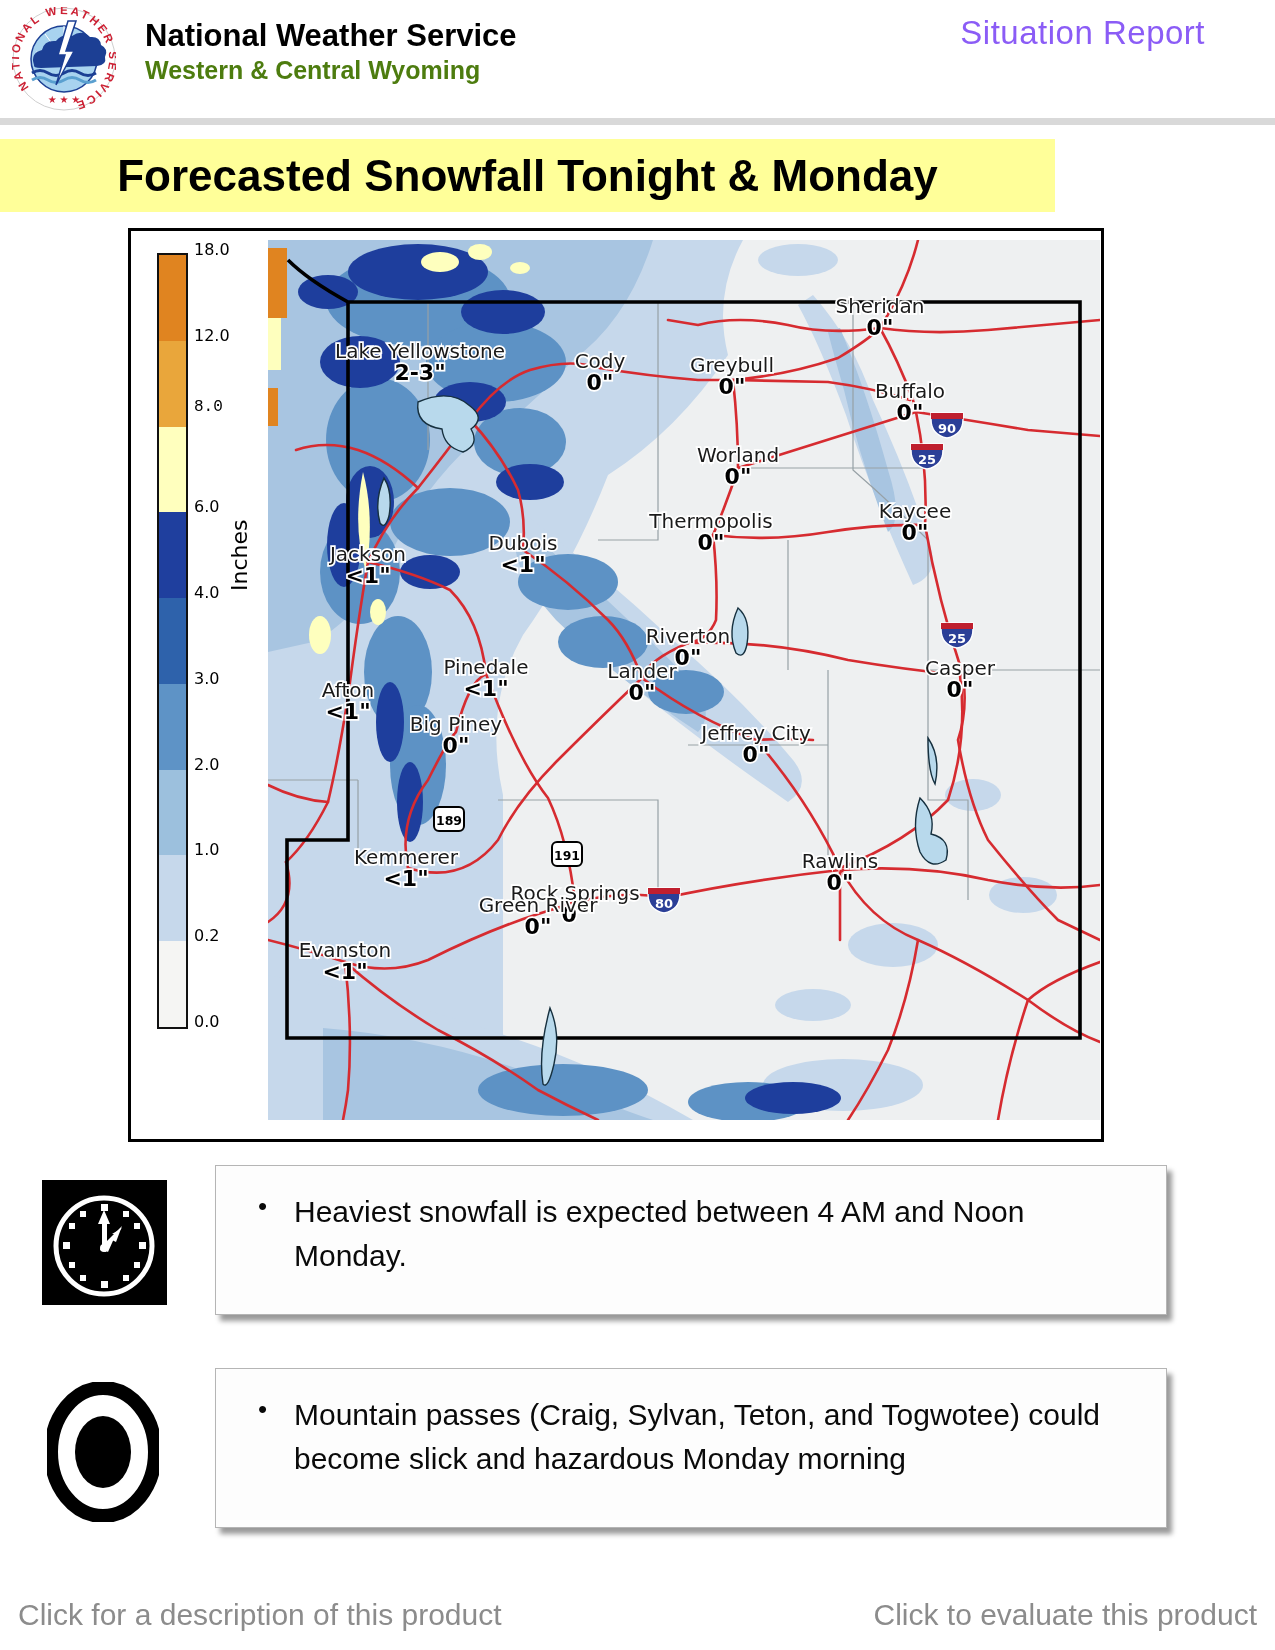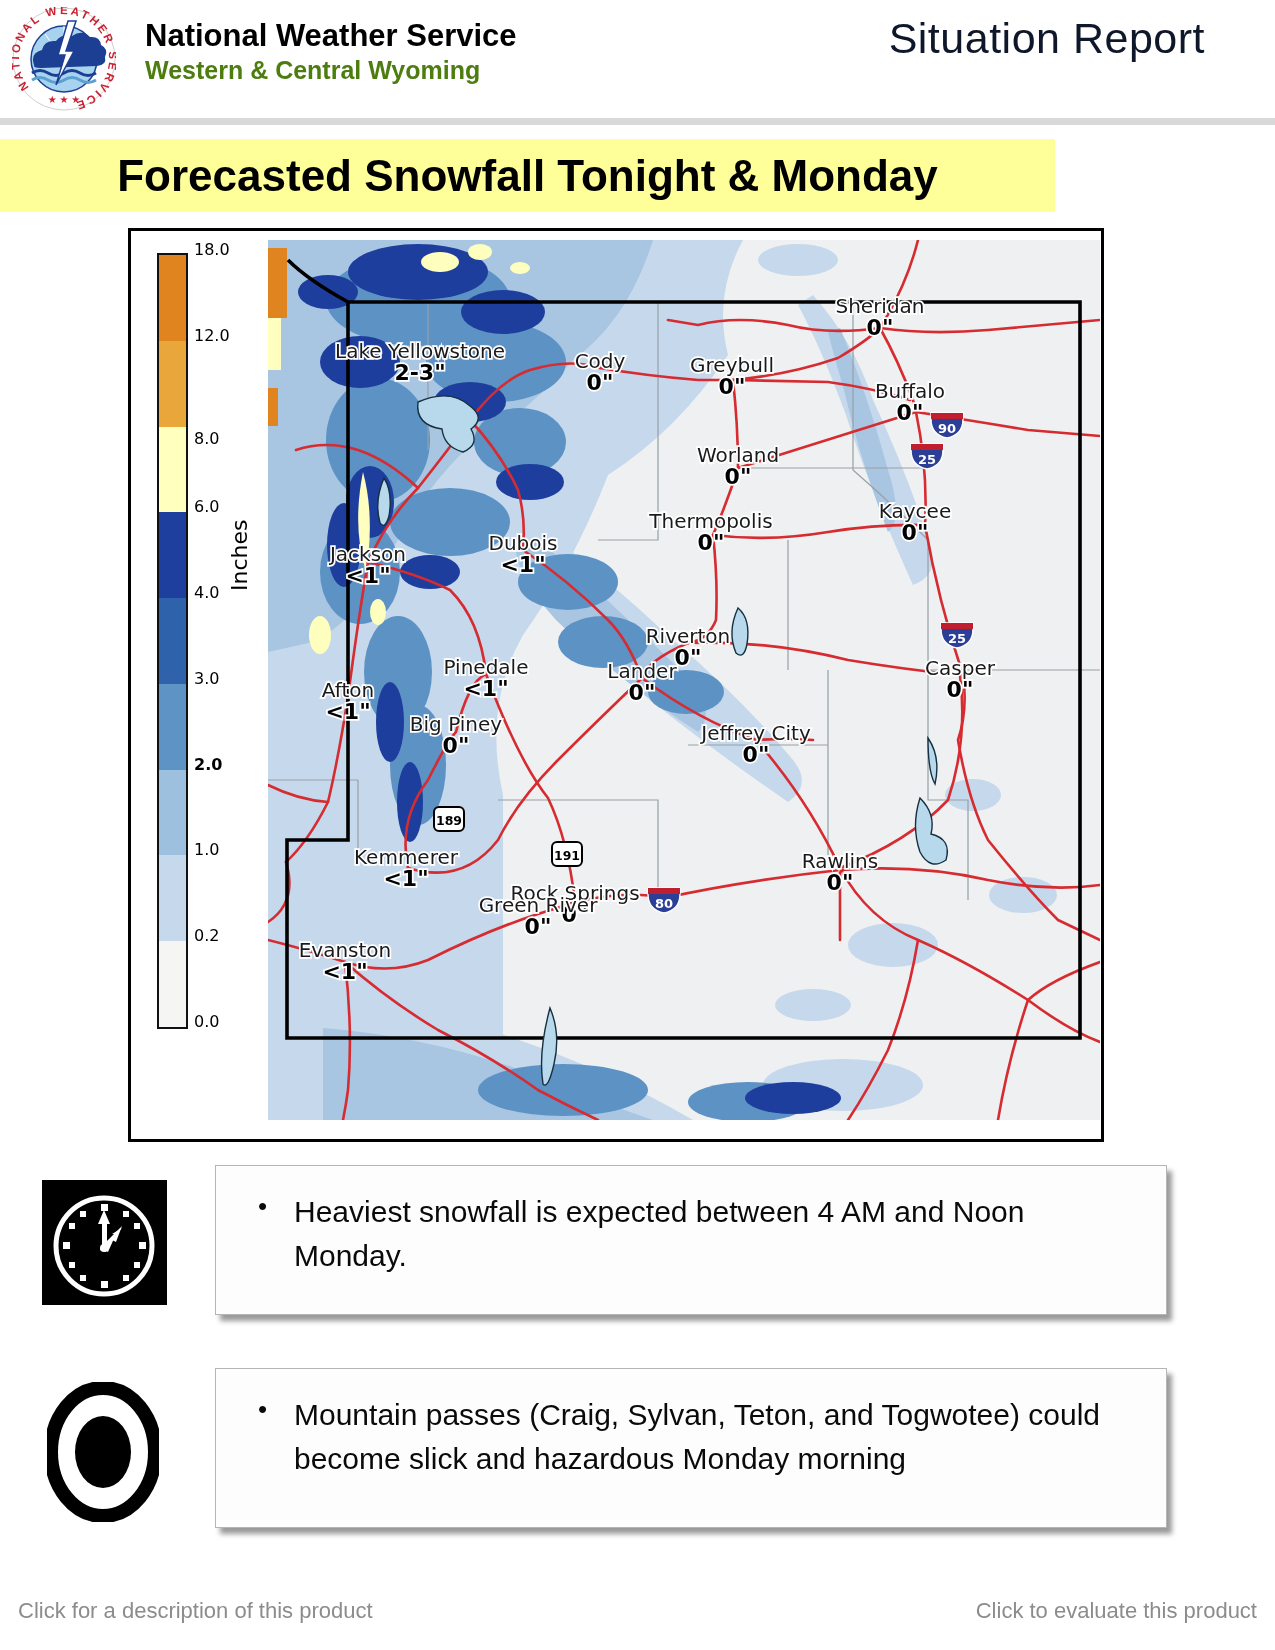--- a/index.html
+++ b/index.html
@@ -6,21 +6,21 @@
   body{width:1275px;height:1650px;position:relative;font-family:"Liberation Sans",sans-serif;overflow:hidden;}
 
   
   .header{position:absolute;left:0;top:0;width:1275px;height:118px;background:#fff;}
   .hdr-divider{position:absolute;left:0;top:118px;width:1275px;height:7px;background:#d9d9d9;}
   .logo-wrap{position:absolute;left:12px;top:7px;width:104px;height:104px;}
   .agency-block{position:absolute;left:145px;top:18px;}
   .agency{font-size:31px;font-weight:bold;color:#000;line-height:1.15;}
   .office{font-size:25px;font-weight:bold;color:#4d7c0f;line-height:1.3;}
   .report-block{position:absolute;right:70px;top:14px;text-align:right;}
-  .report-title{font-size:43px;color:#0f172a;letter-spacing:0.5px;}
+  .report-title{font-size:33px;color:#8b5cf6;letter-spacing:0.5px;}
   .report-date{font-size:24px;color:#7d7d7d;margin-top:6px;white-space:pre;}
 
   
   .banner{position:absolute;left:0;top:139px;width:1055px;height:73px;background:#ffff99;
           display:flex;align-items:center;justify-content:center;}
   .banner h1{margin:0;font-size:44px;font-weight:bold;color:#000;}
 
   
   .map-box{position:absolute;left:128px;top:228px;width:970px;height:908px;background:#fff;
            border:3px solid #000;}
@@ -44,21 +44,21 @@
   .icon-target{position:absolute;left:47px;top:1382px;width:112px;height:140px;}
   .card{position:absolute;left:215px;width:950px;background:#fdfdfd;border:1px solid #b5b5b5;
         box-shadow:5px 6px 5px rgba(0,0,0,0.40);}
   .card-1{top:1165px;height:148px;}
   .card-2{top:1368px;height:158px;}
   .card ul{margin:24px 30px 0 38px;padding:0;list-style:none;}
   .card li{font-size:30px;color:#0a0a0a;line-height:1.45;padding-left:40px;position:relative;}
   .card li::before{content:"•";position:absolute;left:4px;top:-2px;font-size:26px;}
 
   
-  .footer-link{position:absolute;top:1598px;font-size:22px;color:#8c8c8c;}
+  .footer-link{position:absolute;top:1598px;font-size:30px;color:#8c8c8c;}
   .footer-left{left:18px;}
   .footer-right{right:18px;text-align:right;}
 </style>
 </head>
 <body>
 
 <div class="header">
   <div class="logo-wrap">
     <svg width="104" height="104" viewBox="0 0 104 104">
       <circle cx="52" cy="52" r="51" fill="#ffffff" stroke="#cfcfcf" stroke-width="1"></circle>
@@ -105,25 +105,25 @@
       <div style="background: rgb(94, 147, 198);"></div>
       <div style="background: rgb(46, 98, 171);"></div>
       <div style="background: rgb(31, 63, 158);"></div>
       <div style="background: rgb(255, 255, 190);"></div>
       <div style="background: rgb(233, 166, 59);"></div>
       <div style="background: rgb(224, 132, 32);"></div>
     </div>
   <div class="cb-ticks">
       <span style="top: -13px;">18.0</span>
       <span style="top: 72.7778px;">12.0</span>
-      <span style="top: 176px;">8.0</span>
+      <span style="top: 145px; font-family: Liberation Mono, monospace;">8.0</span>
       <span style="top: 244.333px;">6.0</span>
       <span style="top: 330.111px;">4.0</span>
       <span style="top: 415.889px;">3.0</span>
-      <span style="top: 501.667px; font-weight: bold;">2.0</span>
+      <span style="top: 501.667px;">2.0</span>
       <span style="top: 587.444px;">1.0</span>
       <span style="top: 673.222px;">0.2</span>
       <span style="top: 759px;">0.0</span>
     </div>
   <div class="cb-unit">Inches</div>
 
   <svg class="map-svg" id="map-svg" width="832" height="880" viewBox="0 0 832 880">
 
     <rect x="0" y="0" width="832" height="880" fill="#eef0f1"></rect>
 

